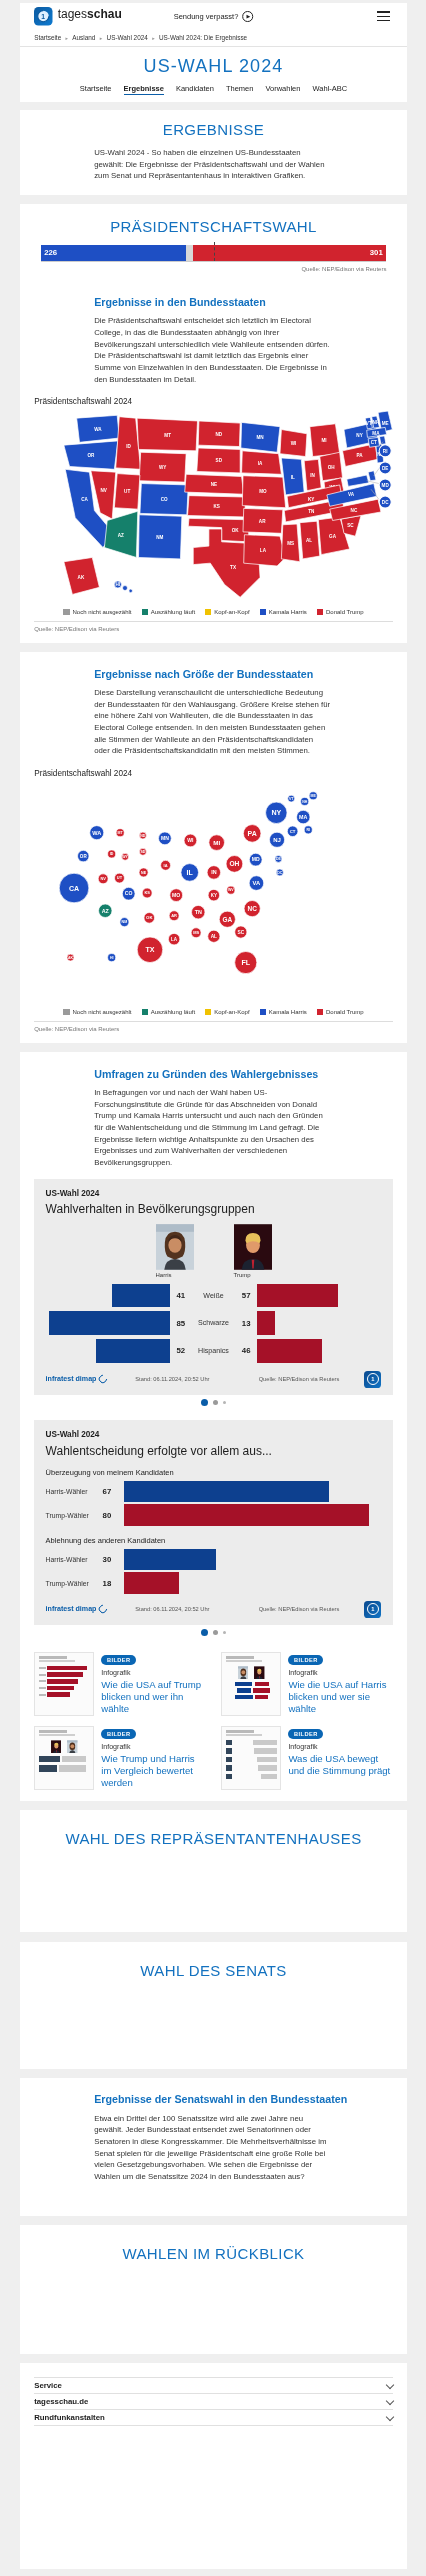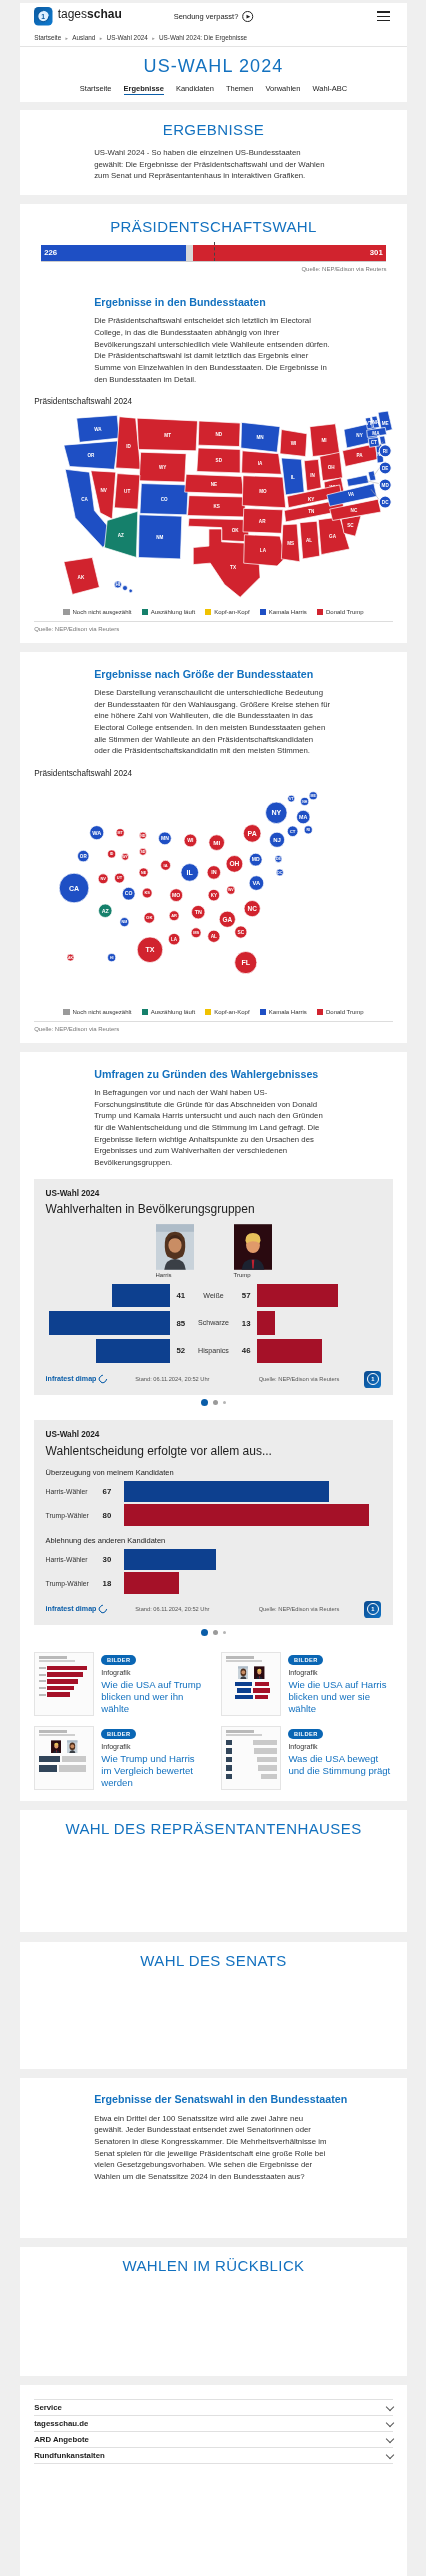--- a/index.html
+++ b/index.html
@@ -111,25 +111,25 @@
   .row3{display:flex;gap:2.1px;margin-bottom:2.8px}
   .nb{height:6.4px;background:#31455a;display:block}
   .gb{height:6.4px;background:#c9c9c9;display:block}
   .row4{display:flex;align-items:center;gap:2.1px;margin-bottom:2.8px}
   .sq4{width:5.7px;height:5.7px;background:#31455a;flex:none}
   .gb2{height:5.7px;background:#c9c9c9;display:block;margin-left:auto}
   .badge{display:inline-block;background:#0a66b4;color:#fff;font-size:5.7px;font-weight:700;padding:1.8px 5.7px;border-radius:6.4px;letter-spacing:0.4px}
   .kick{font-size:7.1px;color:#333;margin:4.3px 0 2.1px}
   .ttitle{font-size:9.6px;color:#1371bf;font-weight:400;line-height:1.25;margin:0}
   
-  .secbig{box-sizing:border-box;padding-top:10px}
+  .secbig{box-sizing:border-box;padding-top:20px}
   #sec-house{height:122px}
   #sec-senate{height:127px}
   #sec-review{height:129px}
-  .sec-senres{box-sizing:border-box;height:160px;padding:15.6px 14.2px}
+  .sec-senres{box-sizing:border-box;height:138px;padding:15.6px 14.2px}
   
   .foot{position:relative;height:206px;box-sizing:border-box;padding:14.2px 14.2px 0;margin-bottom:0}
   .acc{border-top:0.7px solid #e0e0e0}
   .acc-row{display:flex;justify-content:space-between;align-items:center;height:15px;border-bottom:0.7px solid #e0e0e0;font-size:7.8px;font-weight:700;color:#1d1d1d;cursor:pointer}
   .chev{width:5px;height:5px;border-right:1.1px solid #555;border-bottom:1.1px solid #555;transform:rotate(45deg);margin-top:-2.8px}
 </style>
 </head>
 <body>
 
 <svg width="0" height="0" style="position:absolute" aria-hidden="true">
@@ -971,24 +971,20 @@
     <div class="acc">
         <div class="acc-row">
           <span>Service</span>
           <span class="chev"></span>
         </div>
         <div class="acc-row">
           <span>tagesschau.de</span>
           <span class="chev"></span>
         </div>
         <div class="acc-row">
-          <span>ARD Angebote</span>
-          <span class="chev"></span>
-        </div>
-        <div class="acc-row">
           <span>Rundfunkanstalten</span>
           <span class="chev"></span>
         </div>
       </div>
 
   </footer>
 
 </div>
 
 

